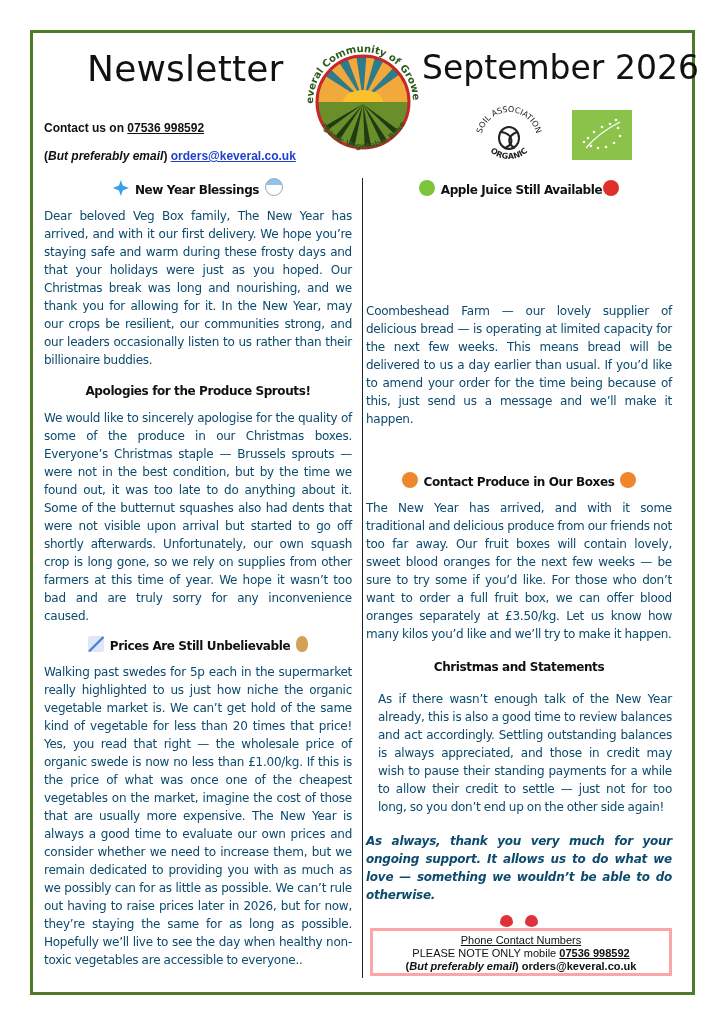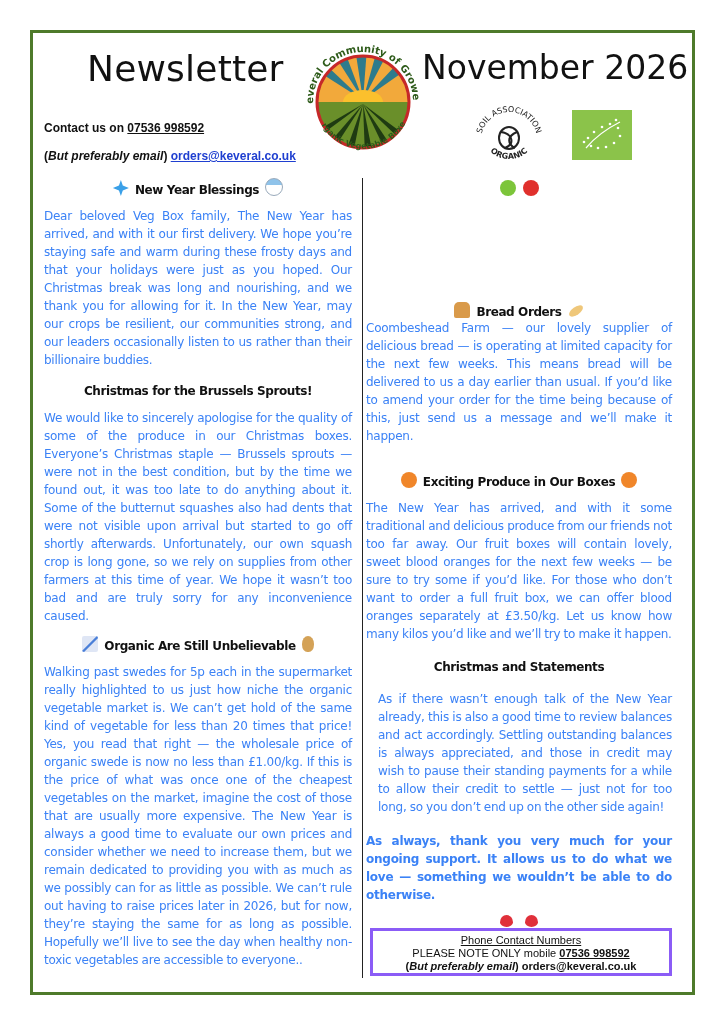--- a/index.html
+++ b/index.html
@@ -22,35 +22,35 @@
     .soil { left: 473px; top: 104px; width: 72px; height: 60px; }
     .eu { left: 572px; top: 110px; width: 60px; height: 50px; background: #8bc34a; }
     .divider { left: 362px; top: 178px; width: 1px; height: 800px; background: #222; }
 
     .col { position: absolute; width: 308px; font-family: "DejaVu Sans", sans-serif; }
     .col-left { left: 44px; }
     .col-right { left: 366px; width: 306px; }
     .h { font-weight: bold; font-size: 12px; text-align: center; white-space: nowrap;
          letter-spacing: -0.4px; }
     .p { font-size: 12px; line-height: 18px; text-align: justify; letter-spacing: -0.25px;
-         word-spacing: -0.3px; color: #3b82f6; }
-    .p.bold { font-weight: bold; }
+         word-spacing: -0.3px; color: #0c4a6e; }
+    .p.bold { font-weight: bold; font-style: italic; }
     .emo { display: inline-block; width: 16px; height: 16px; vertical-align: -2px;
            border-radius: 50%; margin: 0 6px; }
-    .redbox { left: 370px; top: 928px; width: 302px; height: 48px; border: 3px solid #8b5cf6;
+    .redbox { left: 370px; top: 928px; width: 302px; height: 48px; border: 3px solid #fca5a5;
               box-sizing: border-box; font-family: "Liberation Sans", sans-serif;
               font-size: 11px; text-align: center; line-height: 13px; padding-top: 3px; }
   </style>
 </head>
 <body>
 
 <div class="frame"></div>
 
 <div class="abs title-left">Newsletter</div>
-<div class="abs title-right">November 2026</div>
+<div class="abs title-right">September 2026</div>
 
 <div class="abs contact1">
   <span>Contact us on </span><span class="u">07536 998592</span>
 </div>
 <div class="abs contact2">
   <span>(</span><i>But preferably email</i><span>) </span><span class="link">orders@keveral.co.uk</span>
 </div>
 
 <svg class="abs logo" viewBox="0 0 116 126">
   <defs>
@@ -126,47 +126,44 @@
 <div class="abs divider"></div>
 
 <div class="col col-left" style="top:178px;">
   <div class="h">
     <span class="emo" style="background:#3aa0e8; border-radius:0; clip-path:polygon(50% 0,62% 35%,100% 50%,62% 65%,50% 100%,38% 65%,0 50%,38% 35%);"></span><span>New Year Blessings</span><span class="emo" style="background:linear-gradient(#8fc3ea 0 40%, #ffffff 40%); border:1px solid #9ab;"></span>
   </div>
   <div class="p" style="margin-top:10px;">Dear beloved Veg Box family, The New Year has arrived, and with it our first delivery. We hope you’re staying safe and warm during these frosty days and that your holidays were just as you hoped. Our Christmas break was long and nourishing, and we thank you for allowing for it. In the New Year, may our crops be resilient, our communities strong, and our leaders occasionally listen to us rather than their billionaire buddies.</div>
 </div>
 
 <div class="col col-left" style="top:384px;">
-  <div class="h">Christmas for the Brussels Sprouts!</div>
+  <div class="h">Apologies for the Produce Sprouts!</div>
   <div class="p" style="margin-top:11px;"> We would like to sincerely apologise for the quality of some of the produce in our Christmas boxes. Everyone’s Christmas staple — Brussels sprouts — were not in the best condition, but by the time we found out, it was too late to do anything about it. Some of the butternut squashes also had dents that were not visible upon arrival but started to go off shortly afterwards. Unfortunately, our own squash crop is long gone, so we rely on supplies from other farmers at this time of year. We hope it wasn’t too bad and are truly sorry for any inconvenience caused.</div>
 </div>
 
 <div class="col col-left" style="top:636px;">
   <div class="h">
-    <span class="emo" style="border-radius:2px; background:linear-gradient(135deg,#dfe6f5 45%,#4a7fd8 48%,#4a7fd8 55%,#dfe6f5 58%);"></span><span>Organic Are Still Unbelievable</span><span class="emo" style="background:#d4a257; width:12px; border-radius:50% 50% 45% 45%;"></span>
+    <span class="emo" style="border-radius:2px; background:linear-gradient(135deg,#dfe6f5 45%,#4a7fd8 48%,#4a7fd8 55%,#dfe6f5 58%);"></span><span>Prices Are Still Unbelievable</span><span class="emo" style="background:#d4a257; width:12px; border-radius:50% 50% 45% 45%;"></span>
   </div>
   <div class="p" style="margin-top:10px;">Walking past swedes for 5p each in the supermarket really highlighted to us just how niche the organic vegetable market is. We can’t get hold of the same kind of vegetable for less than 20 times that price! Yes, you read that right — the wholesale price of organic swede is now no less than £1.00/kg. If this is the price of what was once one of the cheapest vegetables on the market, imagine the cost of those that are usually more expensive. The New Year is always a good time to evaluate our own prices and consider whether we need to increase them, but we remain dedicated to providing you with as much as we possibly can for as little as possible. We can’t rule out having to raise prices later in 2026, but for now, they’re staying the same for as long as possible. Hopefully we’ll live to see the day when healthy non-toxic vegetables are accessible to everyone..</div>
 </div>
 
 <div class="col col-right" style="top:180px;">
   <div class="h">
-    <span class="emo" style="background:#7cc53a;"></span><span class="emo" style="background:#e0302c; margin-left:1px;"></span>
+    <span class="emo" style="background:#7cc53a;"></span><span>Apple Juice Still Available</span><span class="emo" style="background:#e0302c; margin-left:1px;"></span>
   </div>
 </div>
 
 <div class="col col-right" style="top:302px;">
-  <div class="h">
-    <span class="emo" style="background:#d99a4a; border-radius:5px 5px 2px 2px;"></span><span>Bread Orders</span><span class="emo" style="background:#efc77a; height:8px; width:16px; transform:rotate(-35deg); vertical-align:1px;"></span>
-  </div>
   <div class="p" style="">Coombeshead Farm — our lovely supplier of delicious bread — is operating at limited capacity for the next few weeks. This means bread will be delivered to us a day earlier than usual. If you’d like to amend your order for the time being because of this, just send us a message and we’ll make it happen.</div>
 </div>
 
 <div class="col col-right" style="top:472px;">
   <div class="h">
-    <span class="emo" style="background:#f0862a;"></span><span>Exciting Produce in Our Boxes</span><span class="emo" style="background:#f0862a;"></span>
+    <span class="emo" style="background:#f0862a;"></span><span>Contact Produce in Our Boxes</span><span class="emo" style="background:#f0862a;"></span>
   </div>
   <div class="p" style="margin-top:10px;">The New Year has arrived, and with it some traditional and delicious produce from our friends not too far away. Our fruit boxes will contain lovely, sweet blood oranges for the next few weeks — be sure to try some if you’d like. For those who don’t want to order a full fruit box, we can offer blood oranges separately at £3.50/kg. Let us know how many kilos you’d like and we’ll try to make it happen.</div>
 </div>
 
 <div class="col col-right" style="top:660px;">
   <div class="h">Christmas and Statements</div>
   <div class="p" style="margin-top:16px;margin-left:12px;">As if there wasn’t enough talk of the New Year already, this is also a good time to review balances and act accordingly. Settling outstanding balances is always appreciated, and those in credit may wish to pause their standing payments for a while to allow their credit to settle — just not for too long, so you don’t end up on the other side again!</div>
 </div>
 
 <div class="col col-right" style="top:832px;">

